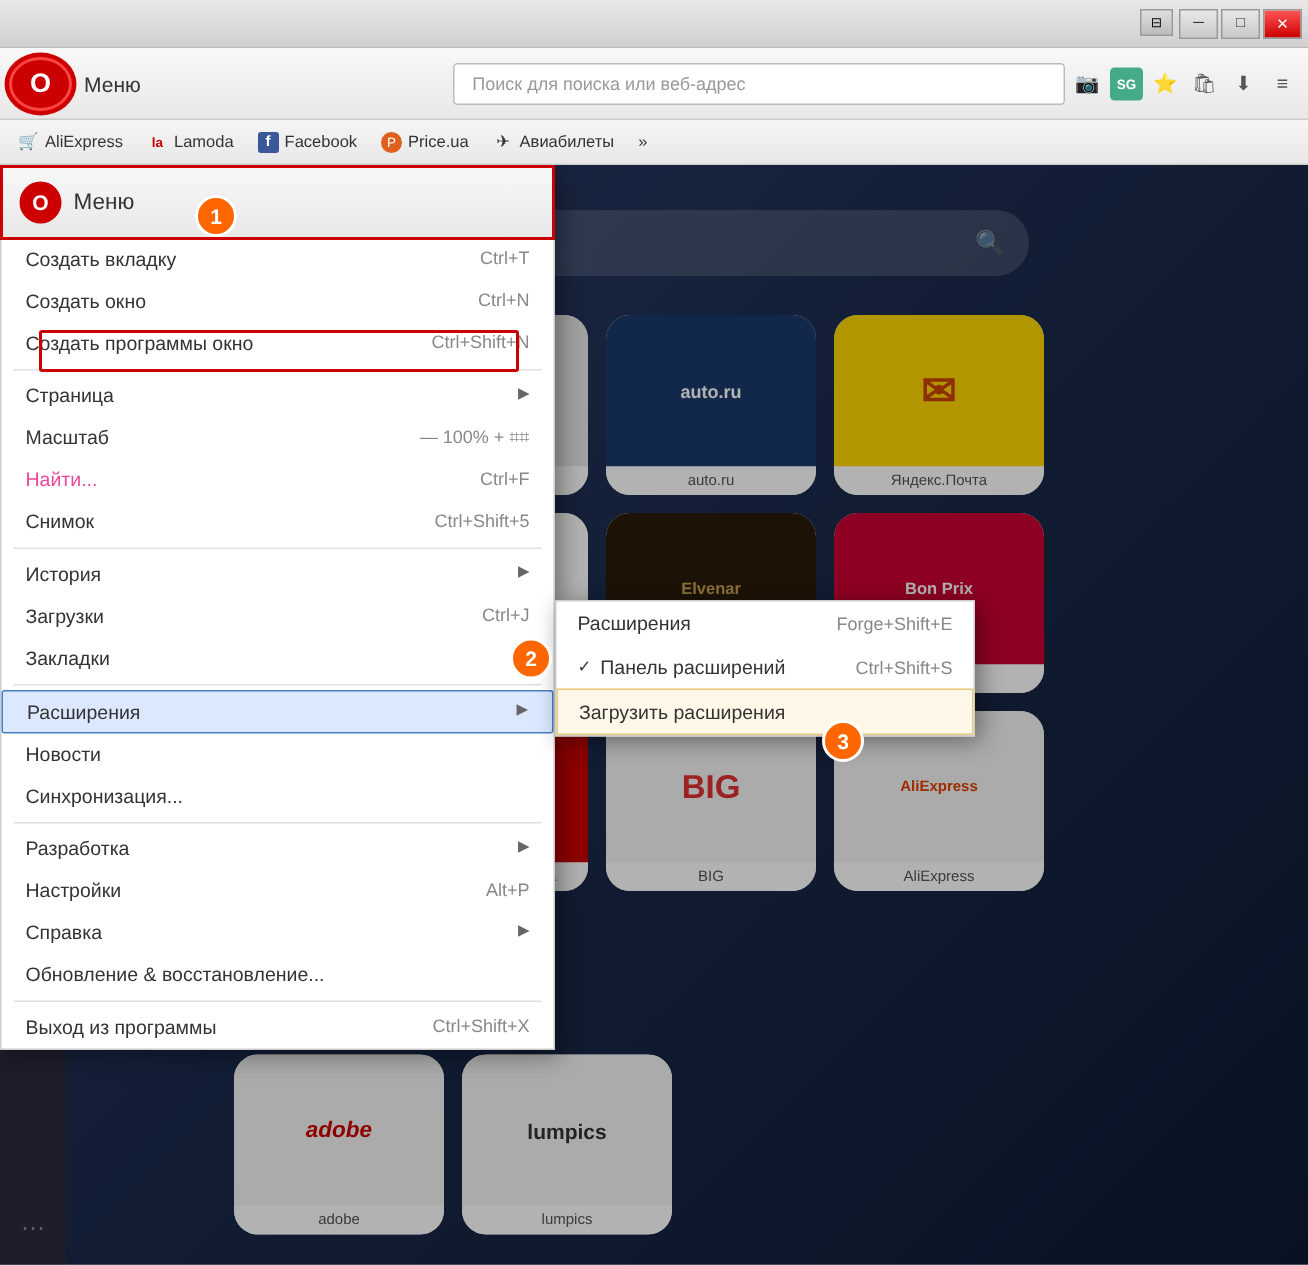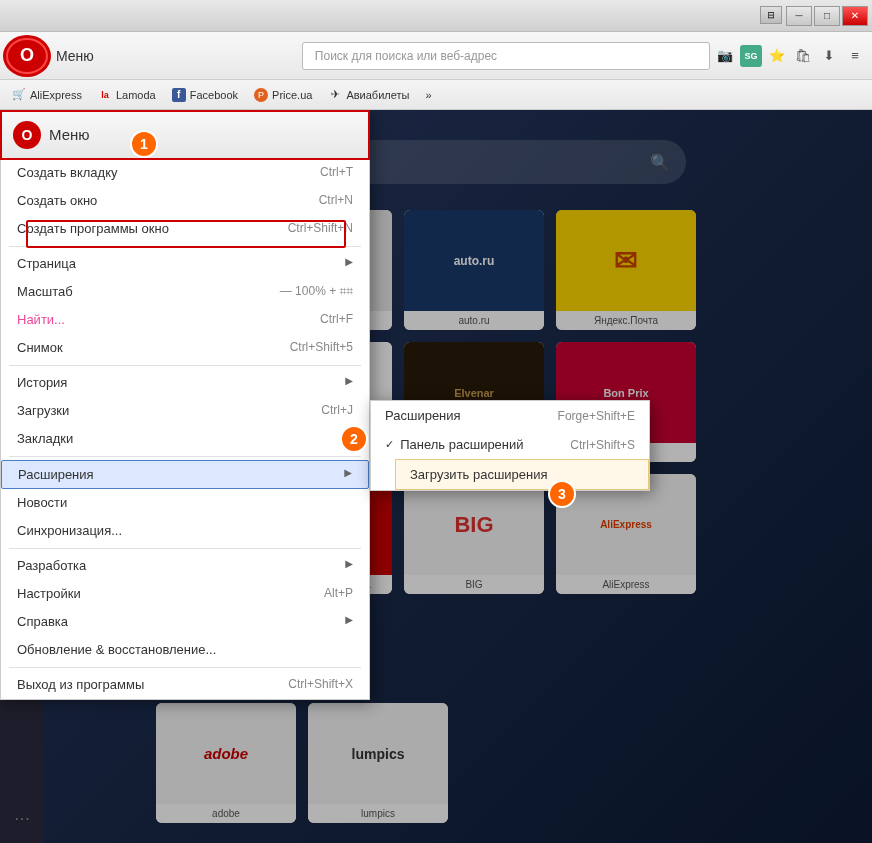--- a/index.html
+++ b/index.html
@@ -201,21 +201,21 @@
       left: 100px;
       right: 20px;
       display: grid;
       grid-template-columns: repeat(4, 140px);
       grid-template-rows: repeat(3, 120px);
       gap: 12px;
     }
 
     .speed-dial-item {
       background: white;
-      border-radius: 6px;
+      border-radius: 16px;
       display: flex;
       flex-direction: column;
       align-items: center;
       justify-content: center;
       cursor: pointer;
       overflow: hidden;
     }
 
     .speed-dial-thumb {
       width: 100%;
@@ -409,21 +409,20 @@
       padding: 7px 14px;
       font-size: 13px;
       color: #333;
       cursor: pointer;
       position: relative;
     }
 
     .submenu-item.highlighted {
       background: #fff8e8;
       border: 1px solid #e8c87a;
-      margin-left: 24px;
     }
 
     .submenu-shortcut {
       color: #888;
       font-size: 12px;
       margin-left: auto;
     }
 
     .checkmark {
       color: #333;

